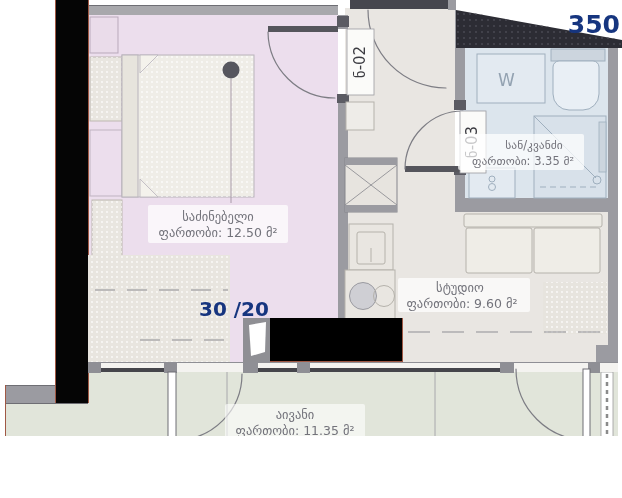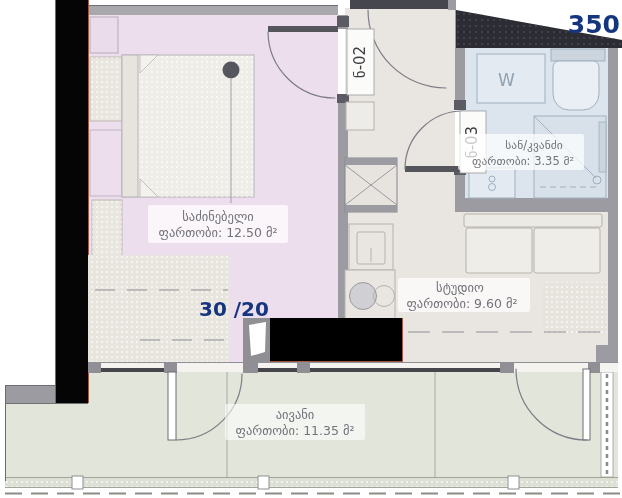--- a/index.html
+++ b/index.html
@@ -1,18 +1,18 @@
 <!DOCTYPE html>
 <html><head>
 <meta charset="utf-8">
 <style>
   html,body{margin:0;padding:0;background:#ffffff;}
   #plan-wrap{
     position:relative;
-    width:622px;height:498px;
+    width:622px;height:436px;
     background:#ffffff;
     font-family:"DejaVu Sans", sans-serif;
     overflow:hidden;
   }
   svg{display:block;}
   text{font-family:"DejaVu Sans", sans-serif;}
   .room-label{fill:#73737b;font-size:12.5px;}
   .room-label-sm{fill:#73737b;font-size:11.5px;}
   .blue-num{fill:#16357f;font-weight:bold;}
   .door-tag-text{fill:#3c3c42;font-size:15px;}

